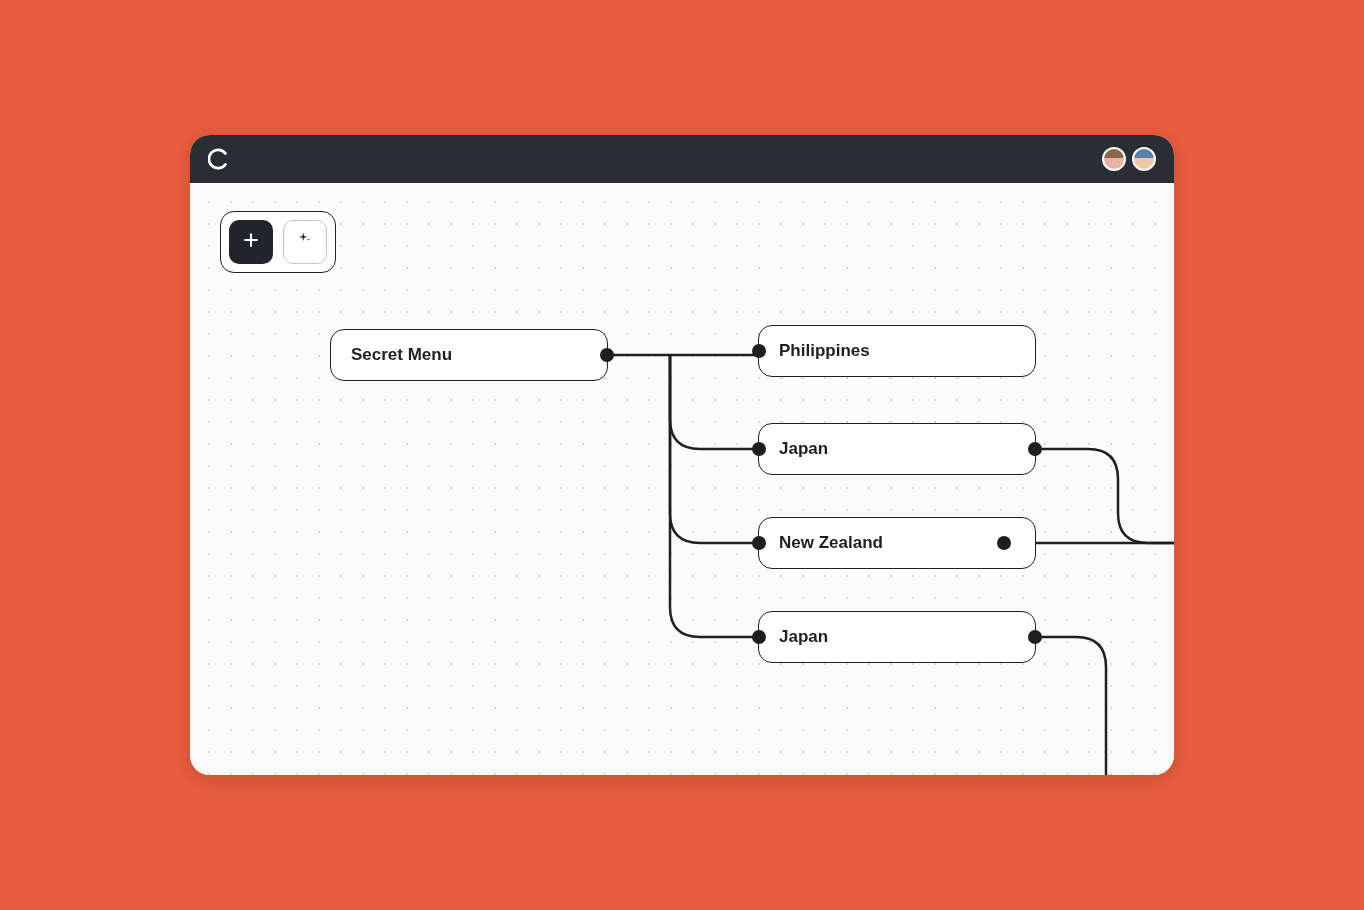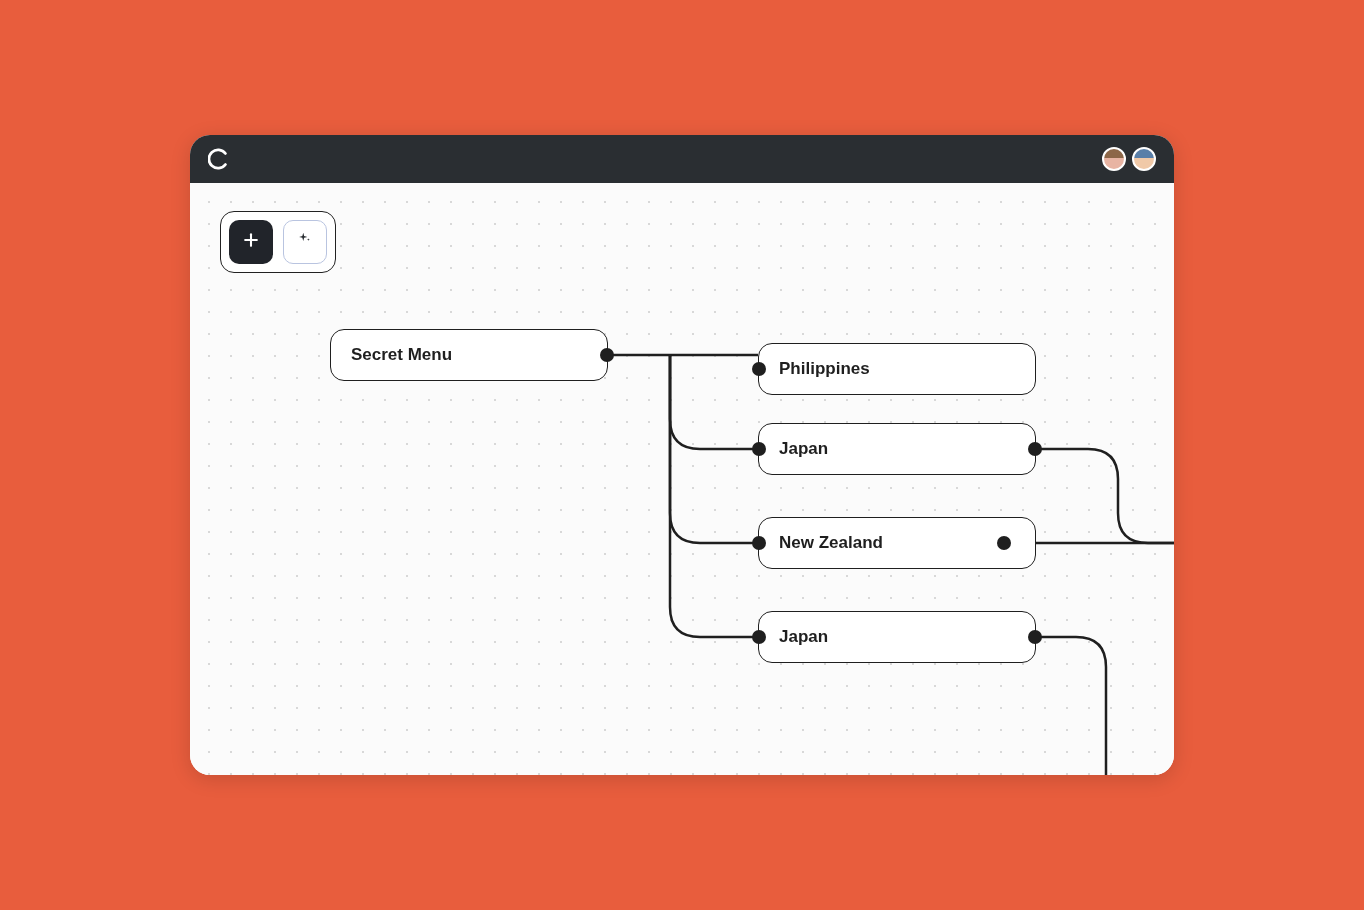--- a/index.html
+++ b/index.html
@@ -179,21 +179,21 @@
       <path d="M 822 360 L 986 360"></path>
 
       <path d="M 846 454 L 886 454 Q 916 454 916 484 L 916 600"></path>
     </svg>
 
     <div class="node" style="left:140px; top:146px;">
       <span>Secret Menu</span>
       <span class="port" style="right:-7px; top:50%; transform:translateY(-50%);"></span>
     </div>
 
-    <div class="node" style="left:568px; top:160px;">
+    <div class="node" style="left:568px; top:142px;">
       <span class="port" style="left:-7px; top:50%; transform:translateY(-50%);"></span>
       <span>Philippines</span>
     </div>
 
     <div class="node" style="left:568px; top:334px;">
       <span class="port" style="left:-7px; top:50%; transform:translateY(-50%);"></span>
       <span>New Zealand</span>
       <span class="port" style="right:24px; top:50%; transform:translateY(-50%);"></span>
     </div>
 

